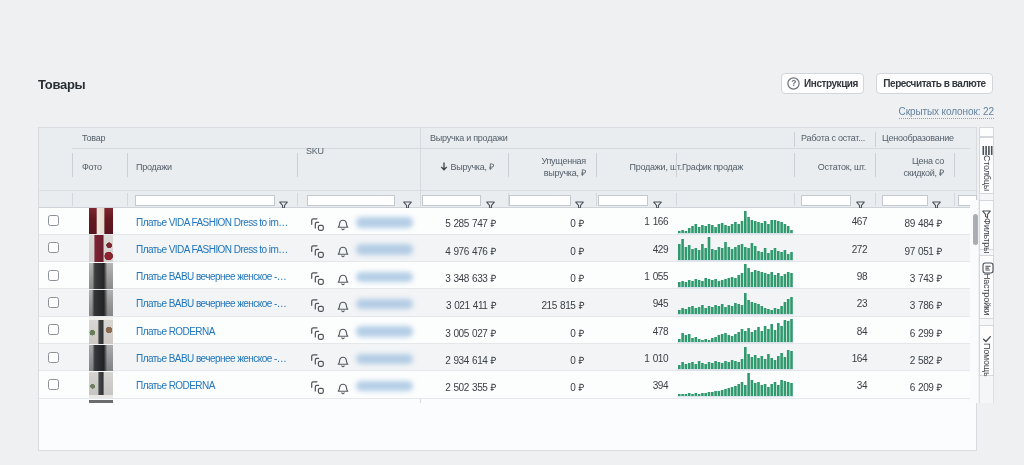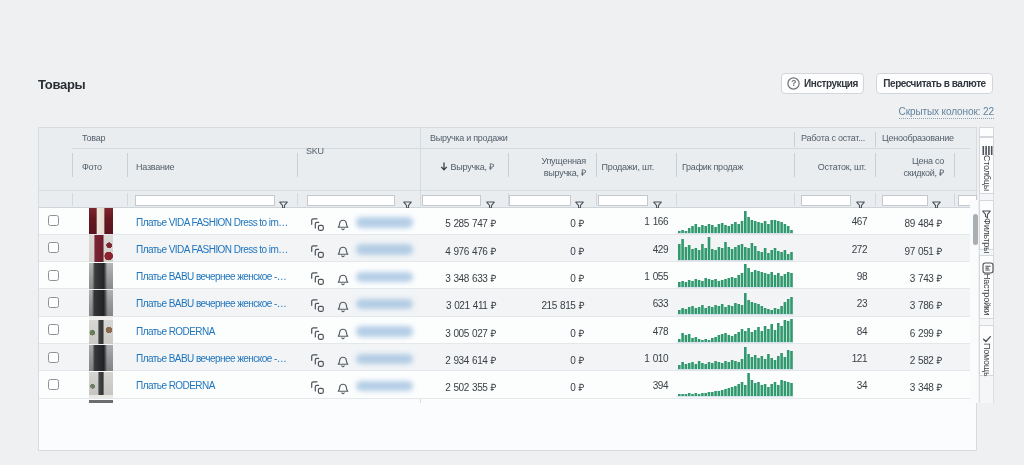--- a/index.html
+++ b/index.html
@@ -36,27 +36,27 @@
 <div class="hdr">
 <div class="glabel" style="left:43px;">Товар</div>
 <div class="glabel" style="left:391px;">Выручка и продажи</div>
 <div class="glabel" style="left:762px;">Работа с остат...</div>
 <div class="glabel" style="left:843px;">Ценообразование</div>
 <div class="vline" style="left:381px;top:4px;height:15px;"></div>
 <div class="vline" style="left:755px;top:4px;height:15px;"></div>
 <div class="vline" style="left:836px;top:4px;height:15px;"></div>
 <div class="hline" style="left:33px;top:20px;width:898px;"></div>
 <div class="shead" style="left:43px;top:34px;">Фото</div>
-<div class="shead" style="left:97px;top:34px;">Название</div>
+<div class="shead" style="left:97px;top:34px;">Продажи</div>
 <div class="shead" style="left:267px;top:18px;">SKU</div>
 <div class="shead" style="right:482px;top:34px;"><svg width="8" height="9" viewBox="0 0 8 9" style="vertical-align:-1px" fill="none" stroke="#3b4046" stroke-width="1.3">
           <path d="M4 0.5 V7.3 M1.2 4.9 L4 7.8 L6.8 4.9"></path>
         </svg> Выручка, ₽</div>
 <div class="shead" style="right:390px;top:28px;text-align:right;">Упущенная<br>выручка, ₽</div>
-<div class="shead" style="right:322px;top:34px;">Продажи, шт.</div>
+<div class="shead" style="right:294px;top:34px;">Продажи, шт.</div>
 <div class="shead" style="left:643px;top:34px;">График продаж</div>
 <div class="shead" style="right:110px;top:34px;">Остаток, шт.</div>
 <div class="shead" style="right:32px;top:28px;text-align:right;">Цена со<br>скидкой, ₽</div>
 <div class="vline" style="left:33px;top:25px;height:24px;"></div>
 <div class="vline" style="left:88px;top:25px;height:24px;"></div>
 <div class="vline" style="left:258px;top:25px;height:24px;"></div>
 <div class="vline" style="left:469px;top:25px;height:24px;"></div>
 <div class="vline" style="left:557px;top:25px;height:24px;"></div>
 <div class="vline" style="left:637px;top:25px;height:24px;"></div>
 <div class="vline" style="left:755px;top:25px;height:24px;"></div>
@@ -294,21 +294,21 @@
           <path d="M5.3 11 V7 a1.6 1.6 0 0 1 1.6 -1.6 H8.6"></path>
           <rect x="8.4" y="8.4" width="4.9" height="4.9" rx="1.5"></rect>
         </svg></div>
 <div class="abs" style="left:296.5px;top:9.5px;"><svg width="14" height="14" viewBox="0 0 14 14" fill="none" stroke="#565c63" stroke-width="1.15" stroke-linejoin="round" stroke-linecap="round">
           <path d="M2.2 10.2 h9.6 c-1.3-1-1.3-2.1-1.45-3.9 a3.37 3.37 0 0 0 -6.7 0 C3.5 8.1 3.5 9.2 2.2 10.2 Z"></path>
           <path d="M5.9 11.9 a1.15 1.15 0 0 0 2.2 0"></path>
         </svg></div>
 <div class="blur"></div>
 <div class="num" style="right:474px;">3 021 411 ₽</div>
 <div class="num" style="right:386px;">215 815 ₽</div>
-<div class="num" style="right:302px;">633</div>
+<div class="num" style="right:302px;">945</div>
 <div class="abs" style="left:635px;top:0;">
         <svg width="120" height="27" viewBox="0 0 120 27" style="display:block" fill="#31996e">
           <rect x="4.0" y="21.0" width="2.6" height="4"></rect>
           <rect x="7.3" y="19.0" width="2.6" height="6"></rect>
           <rect x="10.6" y="20.0" width="2.6" height="5"></rect>
           <rect x="13.9" y="18.0" width="2.6" height="7"></rect>
           <rect x="17.2" y="17.0" width="2.6" height="8"></rect>
           <rect x="20.5" y="19.0" width="2.6" height="6"></rect>
           <rect x="23.8" y="18.0" width="2.6" height="7"></rect>
           <rect x="27.1" y="16.0" width="2.6" height="9"></rect>
@@ -455,21 +455,21 @@
           <rect x="96.4" y="14.0" width="2.6" height="11"></rect>
           <rect x="99.7" y="16.0" width="2.6" height="9"></rect>
           <rect x="103.0" y="12.0" width="2.6" height="13"></rect>
           <rect x="106.3" y="9.0" width="2.6" height="16"></rect>
           <rect x="109.6" y="13.0" width="2.6" height="12"></rect>
           <rect x="112.9" y="6.0" width="2.6" height="19"></rect>
           <rect x="116.2" y="7.0" width="2.6" height="18"></rect>
           <rect x="3" y="25.2" width="116.5" height="1" fill="#ccd9e8" opacity="0.9"></rect>
         </svg>
       </div>
-<div class="num" style="right:103px;">121</div>
+<div class="num" style="right:103px;">164</div>
 <div class="num" style="right:28px;">2 582 ₽</div>
 </div>
 <div class="row" style="top:243.48px;background:#fcfdfd;border-bottom:1px solid #e4e8ea;">
 <div class="cbx"></div>
 <div class="ph" style="background:linear-gradient(0deg,#e9e8e5 0%,#e9e8e5 10%,rgba(0,0,0,0) 11%),linear-gradient(90deg,rgba(0,0,0,0) 36%,#45474a 42%,#313336 58%,rgba(0,0,0,0) 64%),radial-gradient(circle 2.5px at 15% 55%,#707d62 0 90%,rgba(0,0,0,0) 100%),linear-gradient(180deg,#d5d4d1 0%,#c4c3c0 100%);"></div>
 <div class="nm">Платье RODERNA</div>
 <div class="abs" style="left:270.5px;top:9px;"><svg width="15" height="15" viewBox="0 0 15 15" fill="none" stroke="#4d5359" stroke-width="1.2" stroke-linecap="round">
           <path d="M1.7 7.3 V3.4 a1.6 1.6 0 0 1 1.6 -1.6 H7"></path>
           <path d="M5.3 11 V7 a1.6 1.6 0 0 1 1.6 -1.6 H8.6"></path>
           <rect x="8.4" y="8.4" width="4.9" height="4.9" rx="1.5"></rect>
@@ -516,21 +516,21 @@
           <rect x="99.7" y="11.0" width="2.6" height="14"></rect>
           <rect x="103.0" y="14.0" width="2.6" height="11"></rect>
           <rect x="106.3" y="9.0" width="2.6" height="16"></rect>
           <rect x="109.6" y="10.0" width="2.6" height="15"></rect>
           <rect x="112.9" y="11.0" width="2.6" height="14"></rect>
           <rect x="116.2" y="12.0" width="2.6" height="13"></rect>
           <rect x="3" y="25.2" width="116.5" height="1" fill="#ccd9e8" opacity="0.9"></rect>
         </svg>
       </div>
 <div class="num" style="right:103px;">34</div>
-<div class="num" style="right:28px;">3 348 ₽</div>
+<div class="num" style="right:28px;">6 209 ₽</div>
 </div>
 <div class="abs" style="left:50px;top:271.6px;width:23.5px;height:3.5px;background:#6a6c6e;"></div>
 <div class="abs" style="left:931px;top:72px;width:8px;height:203px;background:#fafbfc;"></div>
 <div class="abs" style="left:934px;top:85.5px;width:4.5px;height:31.5px;background:#a9aeb3;border-radius:3px;"></div>
 </div>
 <div class="abs" style="left:979px;top:127px;width:15px;height:276px;background:#f4f6f7;border-left:1px solid #dcdfe3;border-right:1px solid #dcdfe3;"></div>
 <div class="abs" style="left:979px;top:127px;width:15px;height:9.5px;background:#fcfdfd;border:1px solid #d4d8dc;"></div>
 <div class="tab" style="top:137.0px;height:57.3px;">
 <div class="abs" style="left:2px;top:4px;"><svg width="11" height="11" viewBox="0 0 11 11" fill="#4a5056">
         <rect x="0.5" y="1" width="1.6" height="9"></rect>

